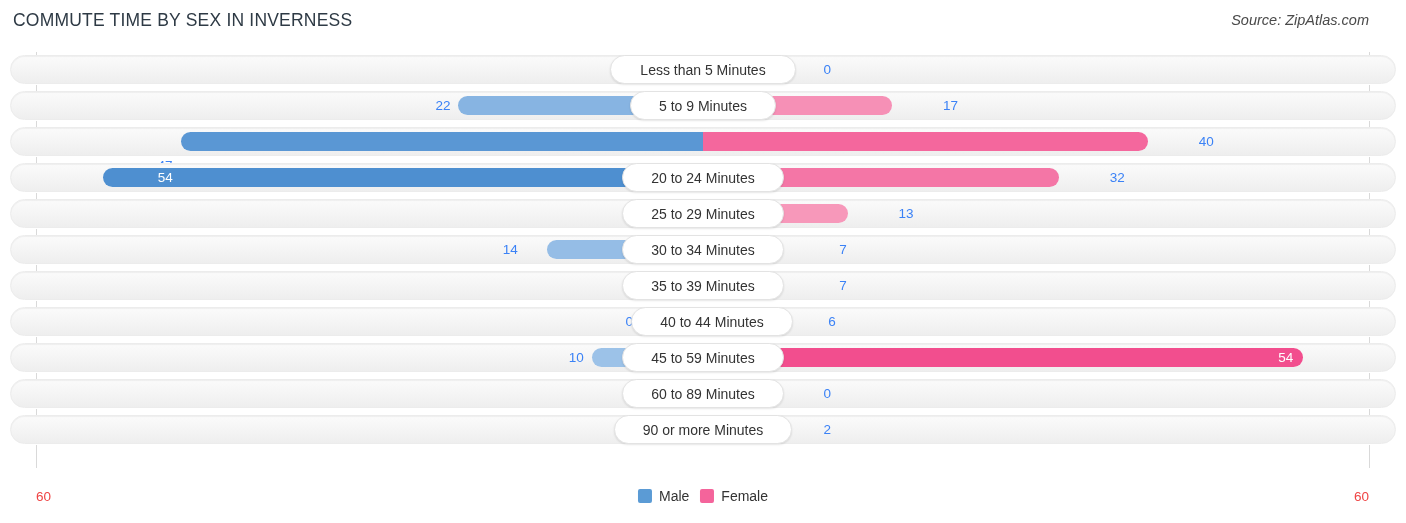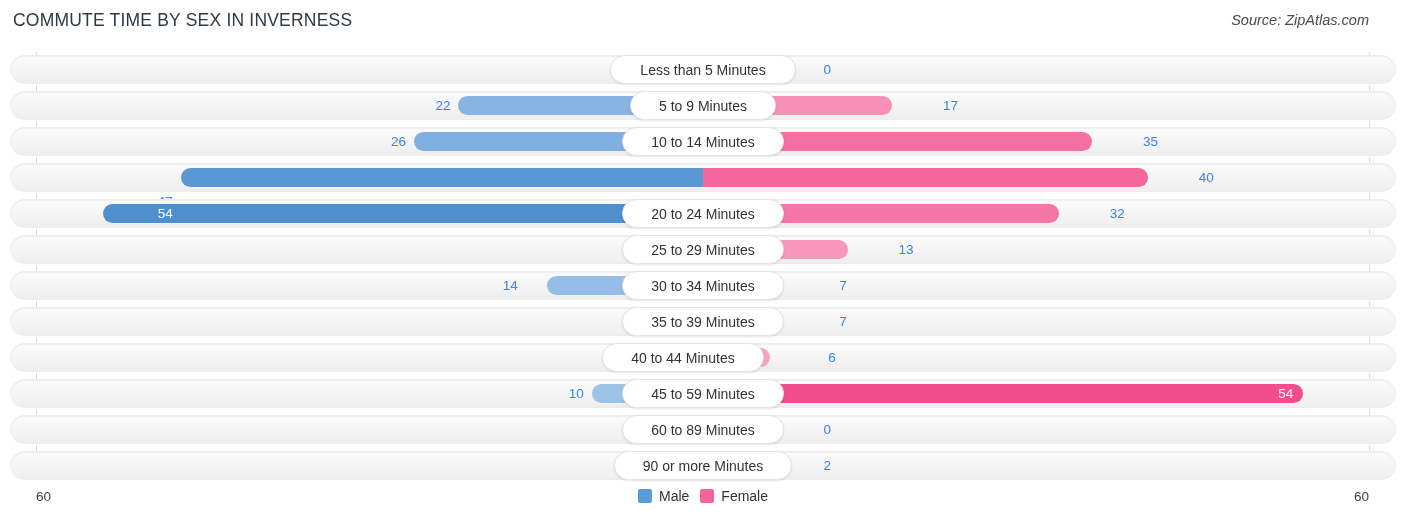--- a/index.html
+++ b/index.html
@@ -71,21 +71,21 @@
     border:1px solid #e3e3e3;
     border-radius:15px;
     font-size:14px; color:#333;
     text-align:center; white-space:nowrap;
     box-shadow:0 1px 2px rgba(0,0,0,.10);
     z-index:5;
   }
 
   
   .axis-left, .axis-right {
-    position:absolute; top:489px; font-size:13.5px; color:#404040;
+    position:absolute; top:489px; font-size:13.5px; color:#ef4444;
   }
   .axis-left  { left:36px; }
   .axis-right { left:1369px; transform:translateX(-100%); }
 
   .legend {
     position:absolute; top:488px; left:703px; transform:translateX(-50%);
     display:flex; align-items:center; gap:11px;
     font-size:14px; color:#333;
   }
   .legend-item { display:flex; align-items:center; gap:7px; }
@@ -113,28 +113,20 @@
       <div class="row">
         <div class="track"></div>
         <div class="bar male" style="left: 458.433px; width: 244.567px; background: rgb(135, 180, 226);"></div>
         <div class="barlabel out-left" style="left: 392.433px; width: 58px;">22</div>
         <div class="bar female" style="left: 703px; width: 188.983px; background: rgb(246, 144, 182);"></div>
         <div class="barlabel out-right" style="left: 899.983px; width: 58px;">17</div>
         <div class="catlabel" style="width: 146px; left: 630px;">5 to 9 Minutes</div>
       </div>
       <div class="row">
         <div class="track"></div>
-        <div class="bar male" style="left: 413.967px; width: 289.033px; background: rgb(128, 175, 224);"></div>
-        <div class="barlabel out-left" style="left: 347.967px; width: 58px;">26</div>
-        <div class="bar female" style="left: 703px; width: 389.083px; background: rgb(244, 112, 162);"></div>
-        <div class="barlabel out-right" style="left: 1100.08px; width: 58px;">35</div>
-        <div class="catlabel" style="width: 162px; left: 622px;">10 to 14 Minutes</div>
-      </div>
-      <div class="row">
-        <div class="track"></div>
         <div class="bar male" style="left: 180.517px; width: 522.483px; background: rgb(90, 151, 212);"></div>
         <div class="barlabel out-left" style="left: 114.517px; width: 58px; margin-top: 24px;">47</div>
         <div class="bar female" style="left: 703px; width: 444.667px; background: rgb(244, 103, 157);"></div>
         <div class="barlabel out-right" style="left: 1155.67px; width: 58px;">40</div>
       </div>
       <div class="row">
         <div class="track"></div>
         <div class="bar male" style="left: 102.7px; width: 600.3px; background: rgb(78, 143, 208);"></div>
         <div class="barlabel inside out-right" style="left: 112.7px; width: 60px;">54</div>
         <div class="bar female" style="left: 703px; width: 355.733px; background: rgb(244, 118, 166);"></div>
@@ -164,21 +156,21 @@
         <div class="bar female" style="left: 703px; width: 77.8167px; background: rgb(247, 162, 192);"></div>
         <div class="barlabel out-right" style="left: 788.817px; width: 58px;">7</div>
         <div class="catlabel" style="width: 162px; left: 622px;">35 to 39 Minutes</div>
       </div>
       <div class="row">
         <div class="track"></div>
         <div class="bar male rounded" style="left: 641px; width: 62px; background: rgb(174, 205, 238);"></div>
         <div class="barlabel out-left" style="left: 575px; width: 58px;">0</div>
         <div class="bar female" style="left: 703px; width: 66.7px; background: rgb(247, 164, 194);"></div>
         <div class="barlabel out-right" style="left: 777.7px; width: 58px;">6</div>
-        <div class="catlabel" style="width: 162px; left: 602px;">40 to 44 Minutes</div>
+        <div class="catlabel" style="width: 162px; left: 631px;">40 to 44 Minutes</div>
       </div>
       <div class="row">
         <div class="track"></div>
         <div class="bar male" style="left: 591.833px; width: 111.167px; background: rgb(156, 194, 232);"></div>
         <div class="barlabel out-left" style="left: 525.833px; width: 58px;">10</div>
         <div class="bar female" style="left: 703px; width: 600.3px; background: rgb(242, 78, 142);"></div>
         <div class="barlabel inside out-left" style="left: 1233.3px; width: 60px; text-align: right;">54</div>
         <div class="catlabel" style="width: 162px; left: 622px;">45 to 59 Minutes</div>
       </div>
       <div class="row">

